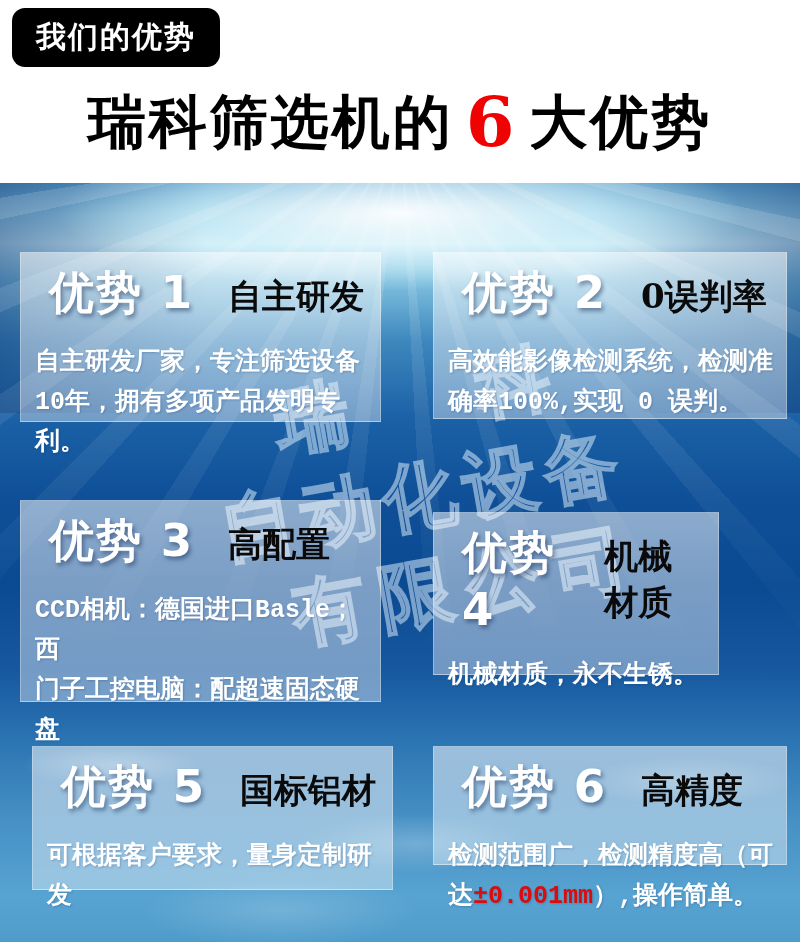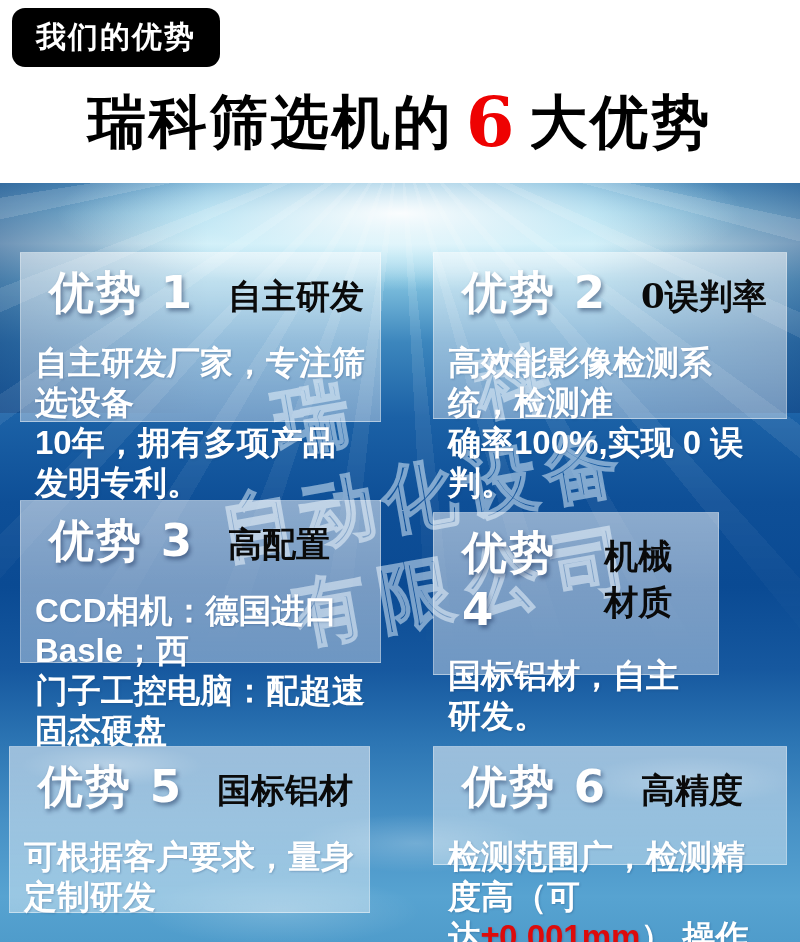--- a/index.html
+++ b/index.html
@@ -81,42 +81,42 @@
   .wm3 { letter-spacing: 14px; margin-left: 56px; }
 
   
   .card {
     position: absolute; box-sizing: border-box;
     background: linear-gradient(180deg, rgba(255,255,255,0.52), rgba(255,255,255,0.38));
     border: 1px solid rgba(255,255,255,0.30);
   }
   .card1 { left: 20px;  top: 69px;  width: 361px; height: 170px; }
   .card2 { left: 433px; top: 69px;  width: 354px; height: 167px; }
-  .card3 { left: 20px;  top: 317px; width: 361px; height: 163px; }
+  .card3 { left: 20px;  top: 317px; width: 361px; height: 202px; }
   .card4 { left: 433px; top: 329px; width: 286px; height: 163px; }
-  .card5 { left: 9px;  top: 563px; width: 361px; height: 167px; }
+  .card5 { left: 32px;  top: 563px; width: 361px; height: 144px; }
   .card6 { left: 433px; top: 563px; width: 354px; height: 119px; }
 
   .card-header {
     display: flex; align-items: baseline; gap: 34px;
     padding: 10px 12px 0 28px;
   }
   .adv-label {
     font-family: "DejaVu Sans", sans-serif; font-weight: bold;
     font-size: 45px; color: #ffffff; letter-spacing: 2px;
     text-shadow: 2px 3px 4px rgba(8,28,70,0.45);
   }
   .adv-sub {
     font-family: "DejaVu Serif", serif; font-weight: bold;
     font-size: 34px; color: #0a0a0a;
   }
   .card-body {
     margin: 20px 12px 0 14px;
-    font-family: Liberation Sans, sans-serif; font-weight: bold;
-    font-size: 33px; line-height: 40px; color: #ffffff;
+    font-family: Liberation Mono, monospace; font-weight: bold;
+    font-size: 25px; line-height: 40px; color: #ffffff;
     white-space: pre-line;
     text-shadow: 1px 1px 2px rgba(20,50,100,0.25);
   }
   .red { color: #dd0b0b; }
 </style>
 </head>
 <body>
 
 <div class="page">
 
@@ -160,21 +160,21 @@
       </div>
       <div class="card-body">CCD相机：德国进口Basle；西
 门子工控电脑：配超速固态硬盘</div>
     </div>
 
     <div class="card card4">
       <div class="card-header">
         <span class="adv-label">优势 4</span>
         <span class="adv-sub">机械材质</span>
       </div>
-      <div class="card-body">国标铝材，自主研发。</div>
+      <div class="card-body">机械材质，永不生锈。</div>
     </div>
 
     <div class="card card5">
       <div class="card-header">
         <span class="adv-label">优势 5</span>
         <span class="adv-sub">国标铝材</span>
       </div>
       <div class="card-body">可根据客户要求，量身定制研发</div>
     </div>
 

